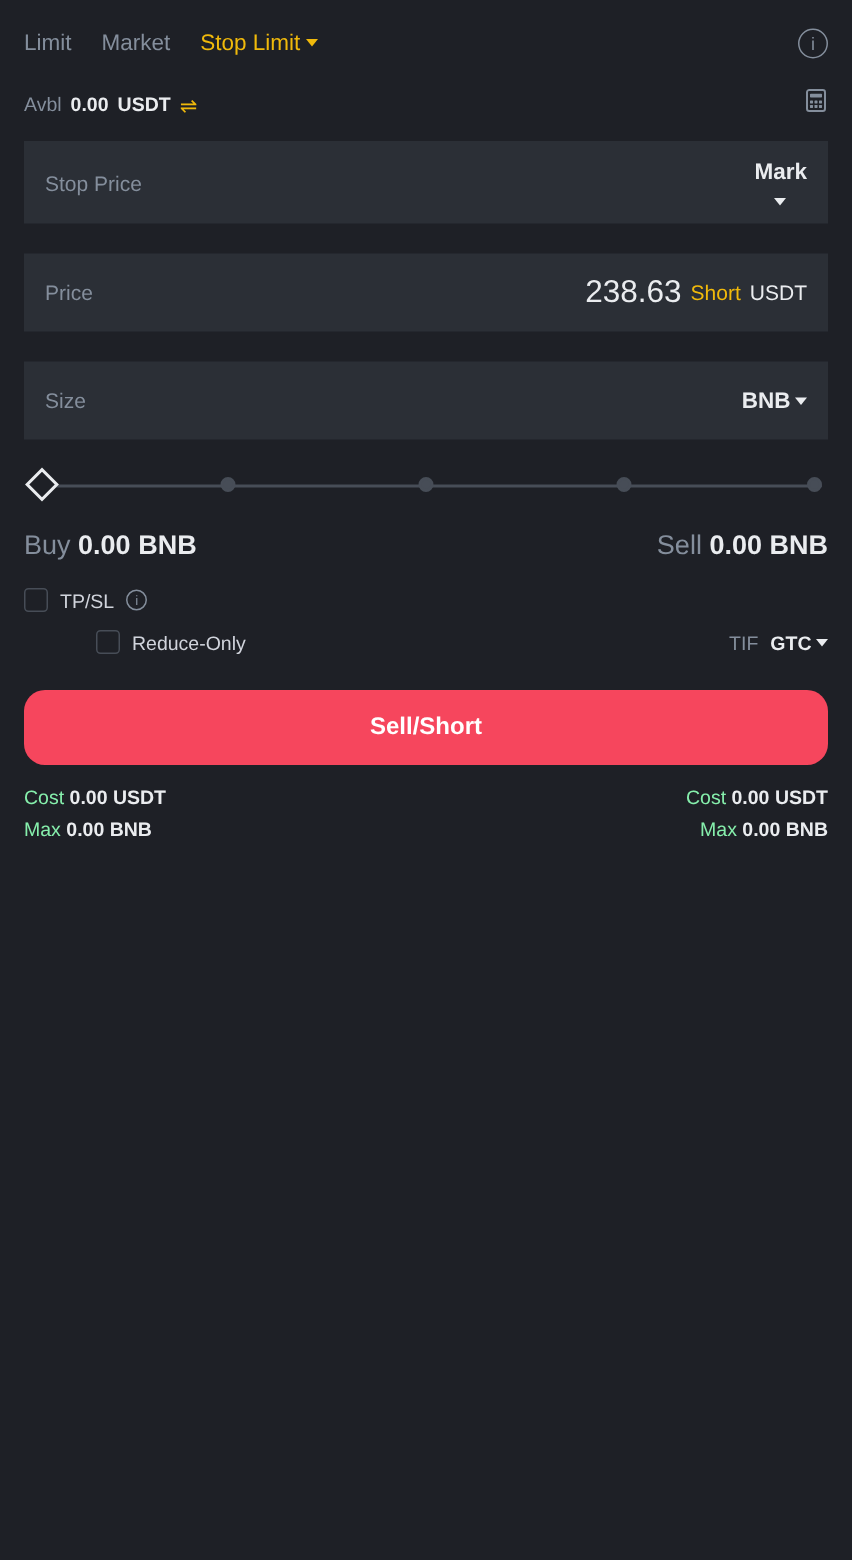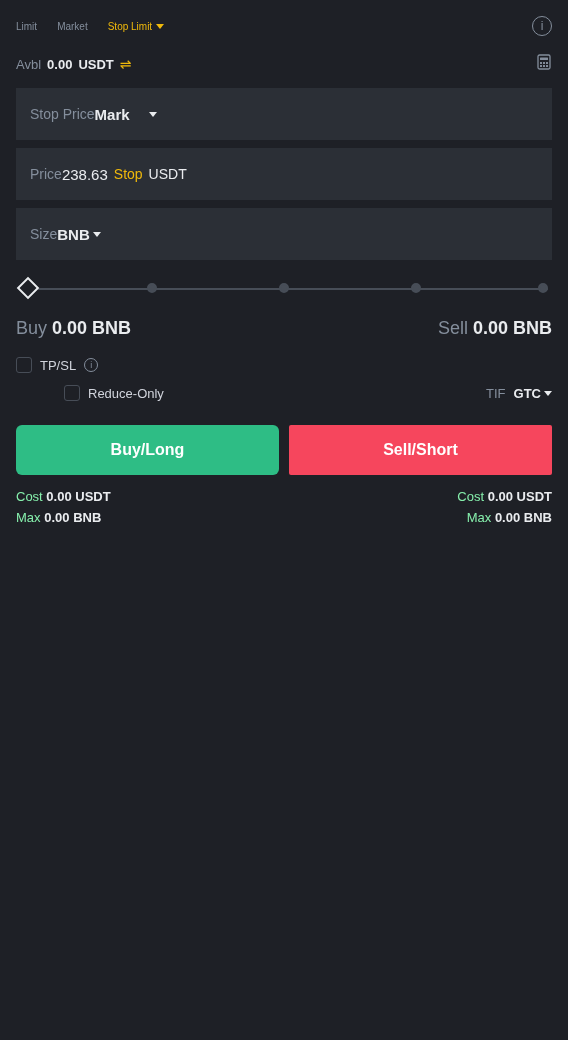--- a/index.html
+++ b/index.html
@@ -13,21 +13,21 @@
     }
 
     
     .tab-bar {
       display: flex;
       align-items: center;
       margin-bottom: 18px;
       gap: 20px;
     }
     .tab {
-      font-size: 10px;
+      font-size: 15px;
       color: #848e9c;
       cursor: pointer;
       padding: 4px 0;
       font-weight: 500;
     }
     .tab.active {
       color: #f0b90b;
     }
     .tab-dropdown {
       display: flex;
@@ -73,24 +73,24 @@
       color: #848e9c;
       font-size: 16px;
       cursor: pointer;
     }
 
     
     .input-group {
       background: #2b2f36;
       border-radius: 0;
       padding: 12px 14px;
-      margin-bottom: 8px;
-      display: flex;
-      align-items: center;
-      justify-content: flex-start;
+      margin-bottom: 20px;
+      display: flex;
+      align-items: center;
+      justify-content: space-between;
       min-height: 52px;
     }
     .input-label {
       color: #848e9c;
       font-size: 14px;
       font-weight: 400;
     }
     .input-right {
       display: flex;
       align-items: center;
@@ -99,30 +99,30 @@
       font-size: 14px;
       font-weight: 500;
     }
     .input-right .mark-btn {
       background: transparent;
       border: none;
       color: #eaecef;
       font-size: 15px;
       font-weight: 600;
       cursor: pointer;
-      display: flex; align-items: center; gap: 19px;
+      display: flex; align-items: center; gap: 9px; flex-direction: column;
     }
     .input-right .mark-btn .arrow {
       width: 0; height: 0;
       border-left: 4px solid transparent;
       border-right: 4px solid transparent;
       border-top: 5px solid #eaecef;
       display: inline-block;
     }
-    .price-value { color: #eaecef; font-size: 15px; font-weight: 500; }
+    .price-value { color: #eaecef; font-size: 21px; font-weight: 500; }
     .last-badge { color: #f0b90b; font-size: 14px; font-weight: 500; }
     .currency { color: #eaecef; font-size: 14px; }
     .bnb-btn {
       background: transparent;
       border: none;
       color: #eaecef;
       font-size: 15px;
       font-weight: 600;
       cursor: pointer;
       display: flex; align-items: center; gap: 3px;
@@ -260,21 +260,21 @@
       color: #fff;
       font-size: 16px;
       font-weight: 700;
       padding: 16px 0;
       cursor: pointer;
     }
     .btn-sell {
       flex: 1;
       background: #f6465d;
       border: none;
-      border-radius: 2px;
+      border-radius: 14px;
       color: #fff;
       font-size: 16px;
       font-weight: 700;
       padding: 16px 0;
       cursor: pointer;
     }
 
     
     .cost-max-row {
       display: flex;
@@ -327,21 +327,21 @@
       <span>Mark</span>
       <span class="arrow"></span>
     </button>
   </div>
 </div>
 
 <div class="input-group">
   <span class="input-label">Price</span>
   <div class="input-right">
     <span class="price-value">238.63</span>
-    <span class="last-badge">Stop</span>
+    <span class="last-badge">Short</span>
     <span class="currency">USDT</span>
   </div>
 </div>
 
 <div class="input-group">
   <span class="input-label">Size</span>
   <div class="input-right">
     <button class="bnb-btn">
       <span>BNB</span>
       <span class="arrow"></span>
@@ -403,21 +403,20 @@
   <div class="tif-row">
     <span class="tif-label">TIF</span>
     <button class="tif-btn">
       <span>GTC</span>
       <span class="arrow"></span>
     </button>
   </div>
 </div>
 
 <div class="action-row">
-  <button class="btn-buy">Buy/Long</button>
   <button class="btn-sell">Sell/Short</button>
 </div>
 
 <div class="cost-max-row">
   <div class="cost-max-col">
     <div class="cm-block">
       <span class="cm-label">Cost</span>
       <span class="cm-value"> <span>0.00</span> <span>USDT</span></span>
     </div>
     <div class="cm-block">

